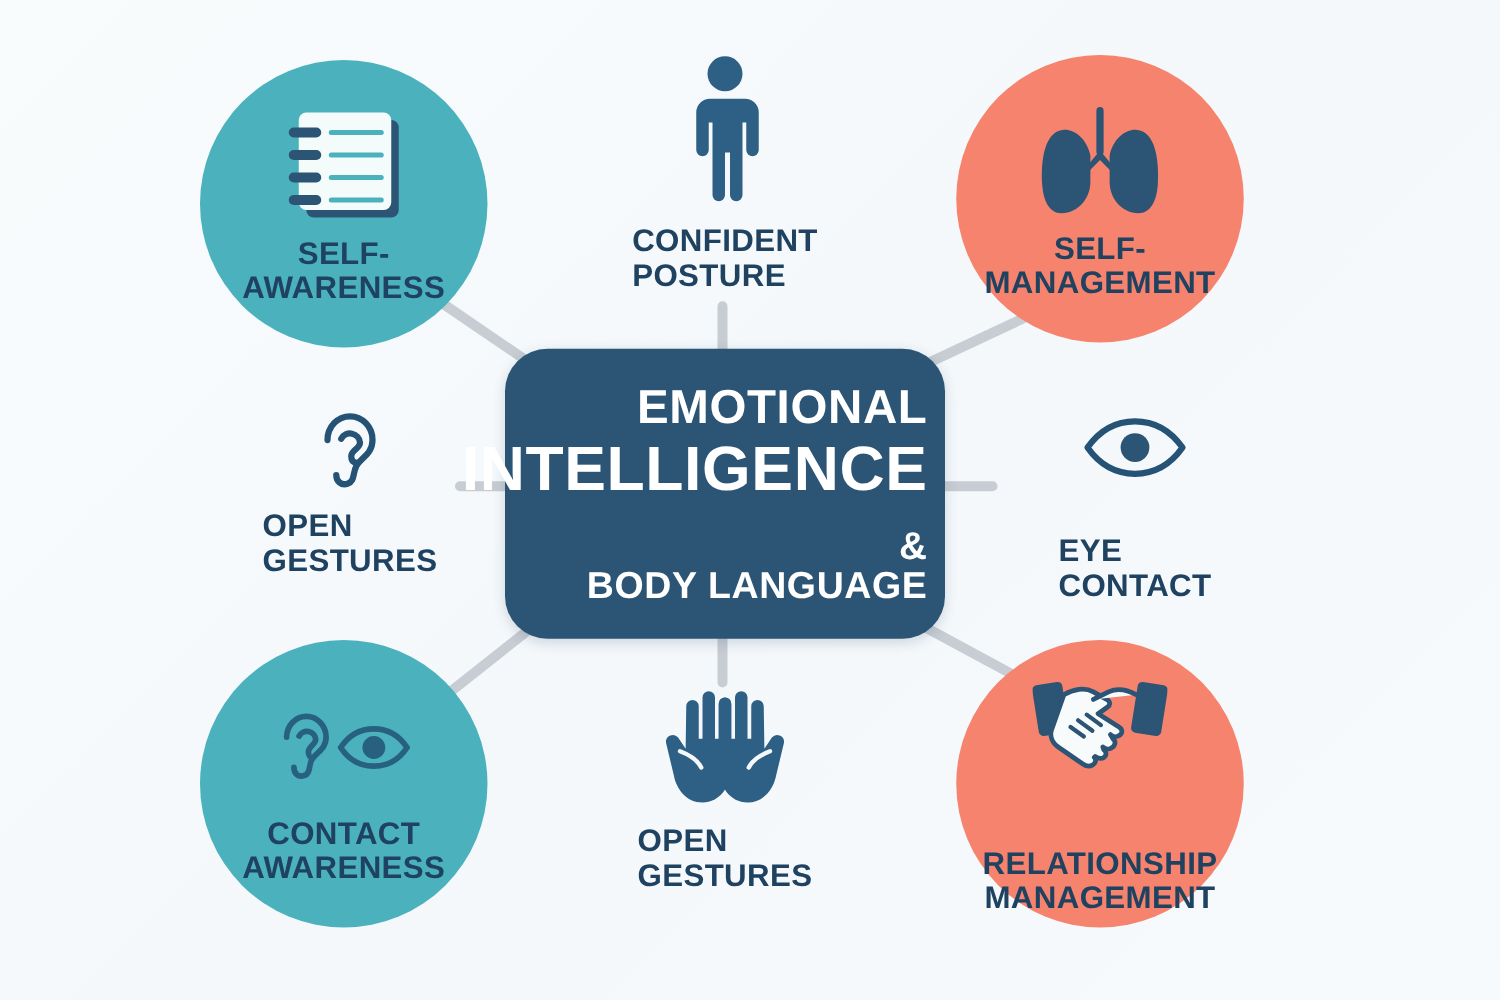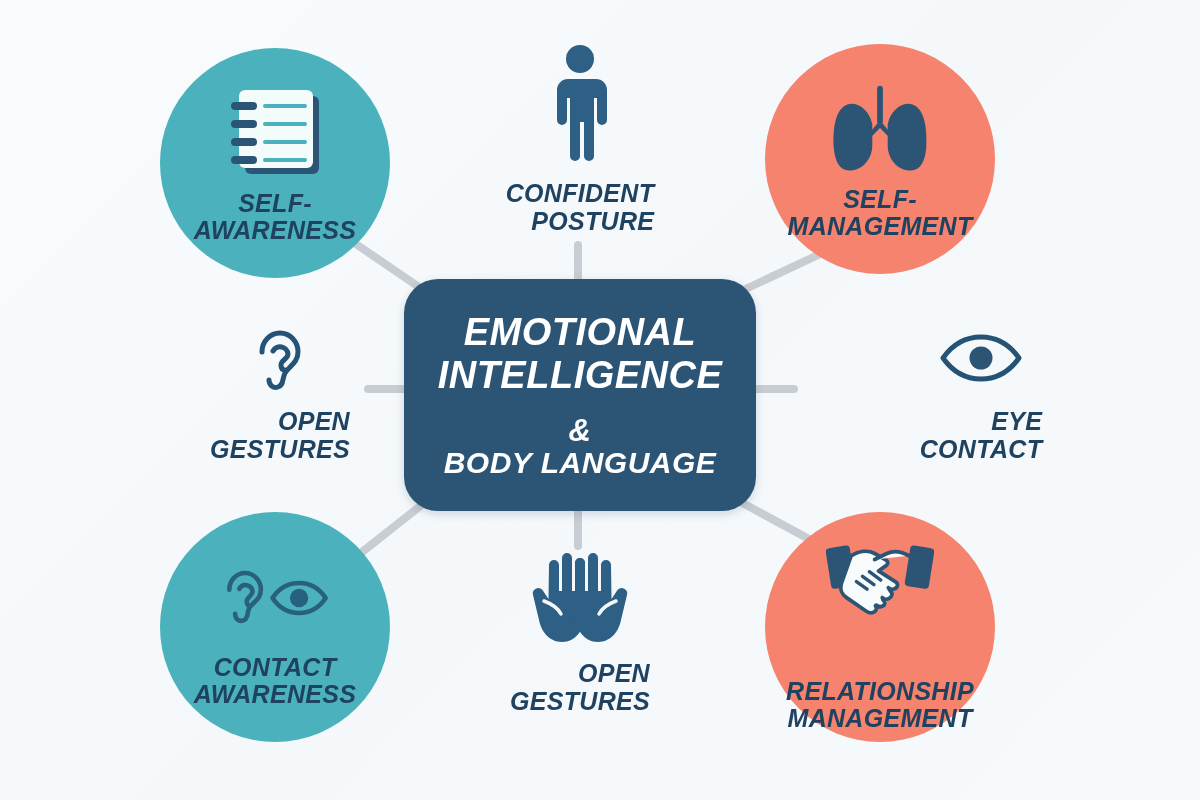--- a/index.html
+++ b/index.html
@@ -10,21 +10,20 @@
     width: 1200px;
     height: 800px;
     overflow: hidden;
     font-family: "Liberation Sans", sans-serif;
     background: linear-gradient(135deg, #f9fcfd 0%, #f4f8fb 50%, #f7fafc 100%);
   }
   #stage {
     position: relative;
     width: 1200px;
     height: 568px;
-    font-style: italic;
   }
   #connectors {
     position: absolute;
     left: 0;
     top: 0;
     width: 1200px;
     height: 800px;
   }
 
   
@@ -74,62 +73,62 @@
   }
   .plain-node .icon-wrap {
     display: flex;
     align-items: center;
     justify-content: center;
   }
   .plain-label {
     font-size: 25px;
     font-weight: bold;
     line-height: 1.1;
-    text-align: right;
+    text-align: left;
     color: #1e4260;
     letter-spacing: 0.3px;
     white-space: pre-line;
     margin-top: 10px;
   }
 
   #node-confident-posture { left: 455px; top: 40px;  width: 250px; }
   #node-confident-posture .icon-wrap { height: 130px; }
   #node-open-gestures-left { left: 175px; top: 318px; width: 210px; }
   #node-open-gestures-left .icon-wrap { height: 80px; }
-  #node-eye-contact { left: 881px; top: 318px; width: 200px; }
+  #node-eye-contact { left: 808px; top: 318px; width: 200px; gap: 20px; }
   #node-eye-contact .icon-wrap { height: 80px; }
   #node-open-gestures-bottom { left: 455px; top: 540px; width: 250px; }
   #node-open-gestures-bottom .icon-wrap { height: 110px; }
 
   
   #center-box {
     position: absolute;
     left: 404px;
     top: 279px;
     width: 352px;
     height: 232px;
     background: #2c5475;
     border-radius: 34px;
     display: flex;
     flex-direction: column;
-    align-items: center;
+    align-items: flex-end;
     justify-content: center;
     box-shadow: 0 3px 10px rgba(30,60,90,0.18);
     box-sizing: border-box;
     padding: 0 14px;
   }
   .center-line {
     color: #ffffff;
     font-weight: bold;
     text-align: center;
     letter-spacing: 0.5px;
     line-height: 1.0;
   }
   #center-l1 { font-size: 38px; margin-bottom: 5px; }
-  #center-l2 { font-size: 38px; margin-bottom: 21px; }
+  #center-l2 { font-size: 50px; margin-bottom: 21px; }
   #center-l3 { font-size: 31px; margin-bottom: 2px; }
   #center-l4 { font-size: 30px; }
 </style>
 </head>
 <body>
 
 <div id="stage">
 
   <svg id="connectors" viewBox="0 0 1200 800" xmlns="http://www.w3.org/2000/svg">
     <g stroke="#c8cdd4" stroke-width="8" stroke-linecap="round" fill="none">

